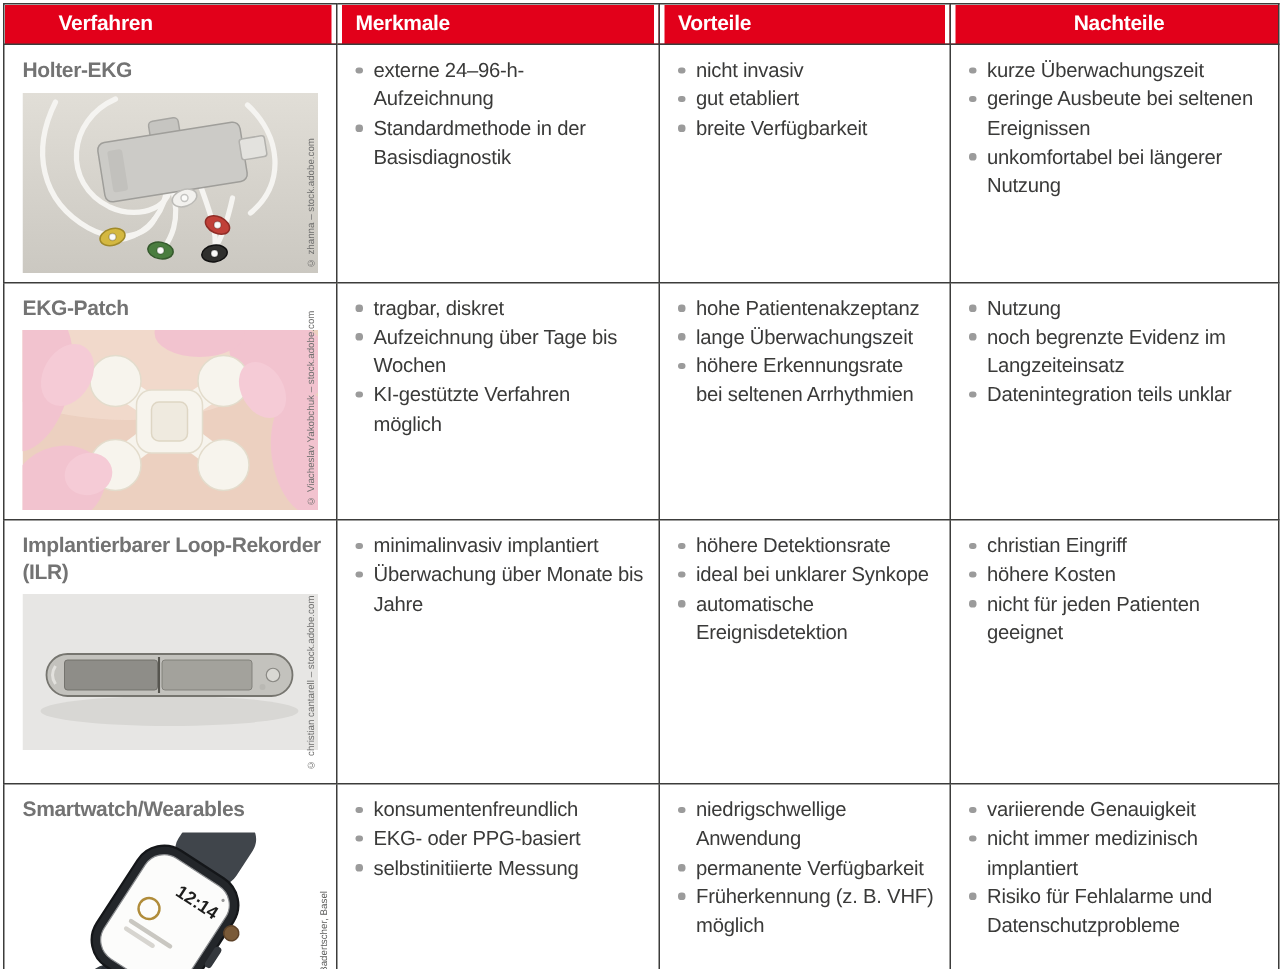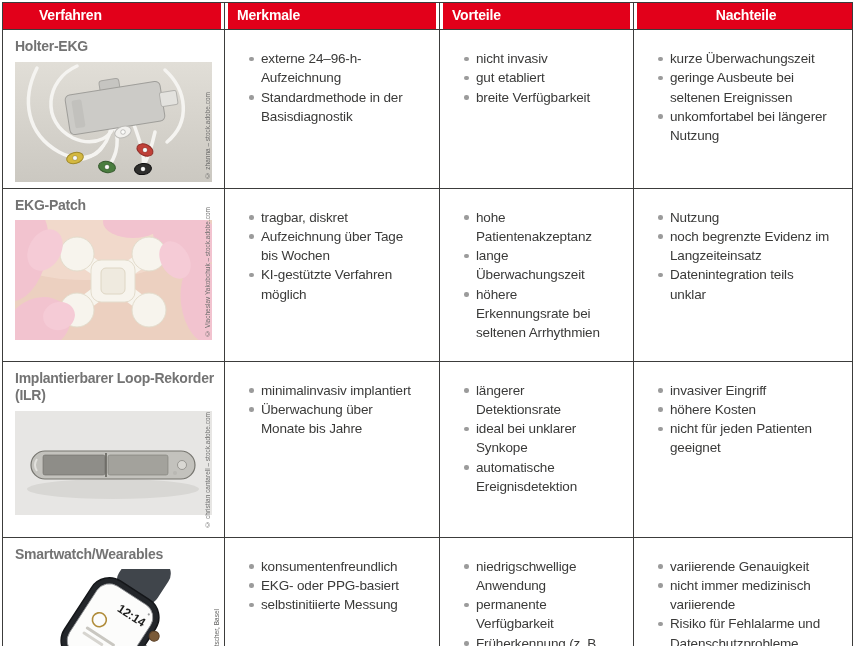--- a/index.html
+++ b/index.html
@@ -12,21 +12,21 @@
   th:last-child{box-shadow:inset 3px 0 0 #ffffff;text-align:center;}
   th:not(:first-child):not(:last-child){box-shadow:inset -3px 0 0 #ffffff, inset 3px 0 0 #ffffff;}
   td{padding:7px 10px 6px 11px;font-size:13.5px;line-height:1.43;}
   tr.r1{height:152px;} tr.r2{height:153px;} tr.r3{height:155px;} tr.r4{height:156px;}
   .proc-title{font-weight:bold;font-size:14px;color:#737373;letter-spacing:-0.25px;line-height:1.25;margin:1px 0 6px 1px;}
   .photo{position:relative;width:197px;height:120px;margin-left:1px;}
   .photo.tall{height:128px;background:#ffffff;}
   .photo svg{display:block;}
   .credit{position:absolute;right:1px;bottom:3px;writing-mode:vertical-rl;transform:rotate(180deg);font-size:6.5px;color:#6e6e6d;white-space:nowrap;line-height:1;}
   .credit.outside{right:-8px;color:#5c5c5b;}
-  ul.blist{list-style:none;margin:12px;padding:0;}
+  ul.blist{list-style:none;margin:0;padding:0;}
   ul.blist li{position:relative;padding-left:13px;margin:0;letter-spacing:-0.15px;}
   ul.blist li::before{content:"";position:absolute;left:1px;top:7.5px;width:4.5px;height:4.5px;border-radius:50%;background:#9b9b9b;}
 </style>
 </head>
 <body>
 
 <div class="page">
 <table>
   <colgroup>
     <col style="width:222px">
@@ -188,28 +188,28 @@
         </div>
       </td>
       <td>
         <ul class="blist">
           <li>minimalinvasiv implantiert</li>
           <li>Überwachung über Monate bis Jahre</li>
         </ul>
       </td>
       <td>
         <ul class="blist">
-          <li>längerer Detektionsrate</li>
+          <li>höhere Detektionsrate</li>
           <li>ideal bei unklarer Synkope</li>
           <li>automatische Ereignisdetektion</li>
         </ul>
       </td>
       <td>
         <ul class="blist">
-          <li>invasiver Eingriff</li>
+          <li>christian Eingriff</li>
           <li>höhere Kosten</li>
           <li>nicht für jeden Patienten geeignet</li>
         </ul>
       </td>
     </tr>
 
     <tr class="r4">
       <td>
         <div class="proc-title">Smartwatch/Wearables</div>
         <div class="photo tall">
@@ -244,21 +244,21 @@
       <td>
         <ul class="blist">
           <li>niedrigschwellige Anwendung</li>
           <li>permanente Verfügbarkeit</li>
           <li>Früherkennung (z. B. VHF) möglich</li>
         </ul>
       </td>
       <td>
         <ul class="blist">
           <li>variierende Genauigkeit</li>
-          <li>nicht immer medizinisch variierende</li>
+          <li>nicht immer medizinisch implantiert</li>
           <li>Risiko für Fehlalarme und Datenschutzprobleme</li>
         </ul>
       </td>
     </tr>
 
   </tbody>
 </table>
 </div>
 
 </body></html>

